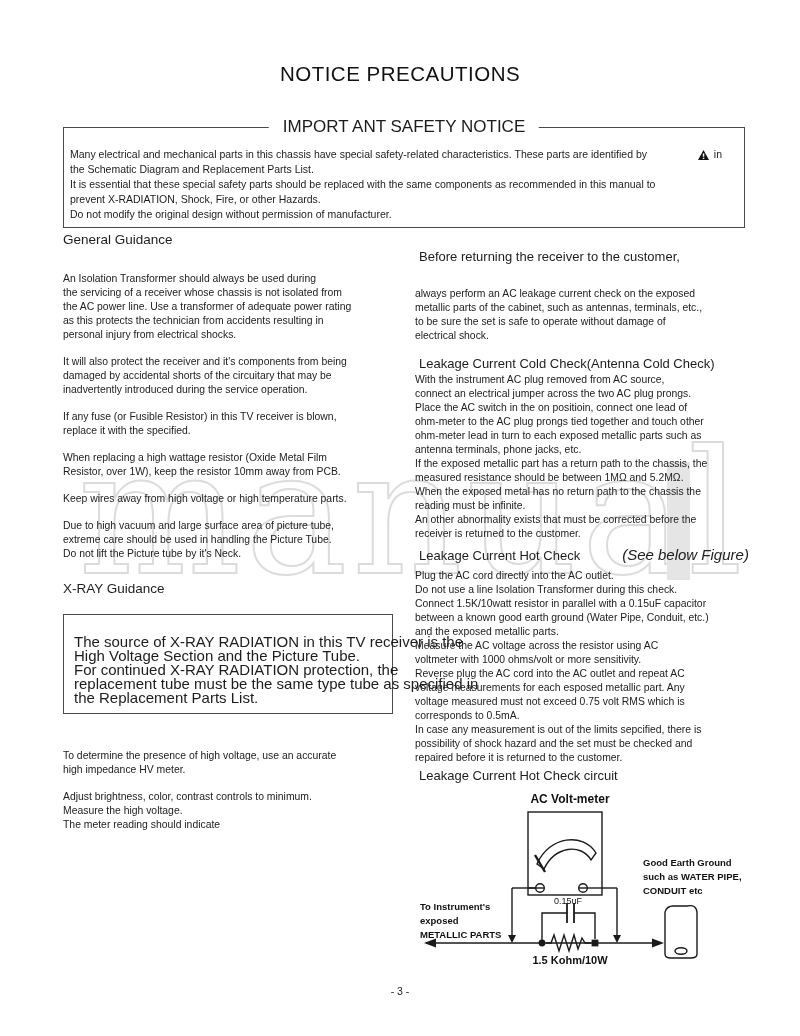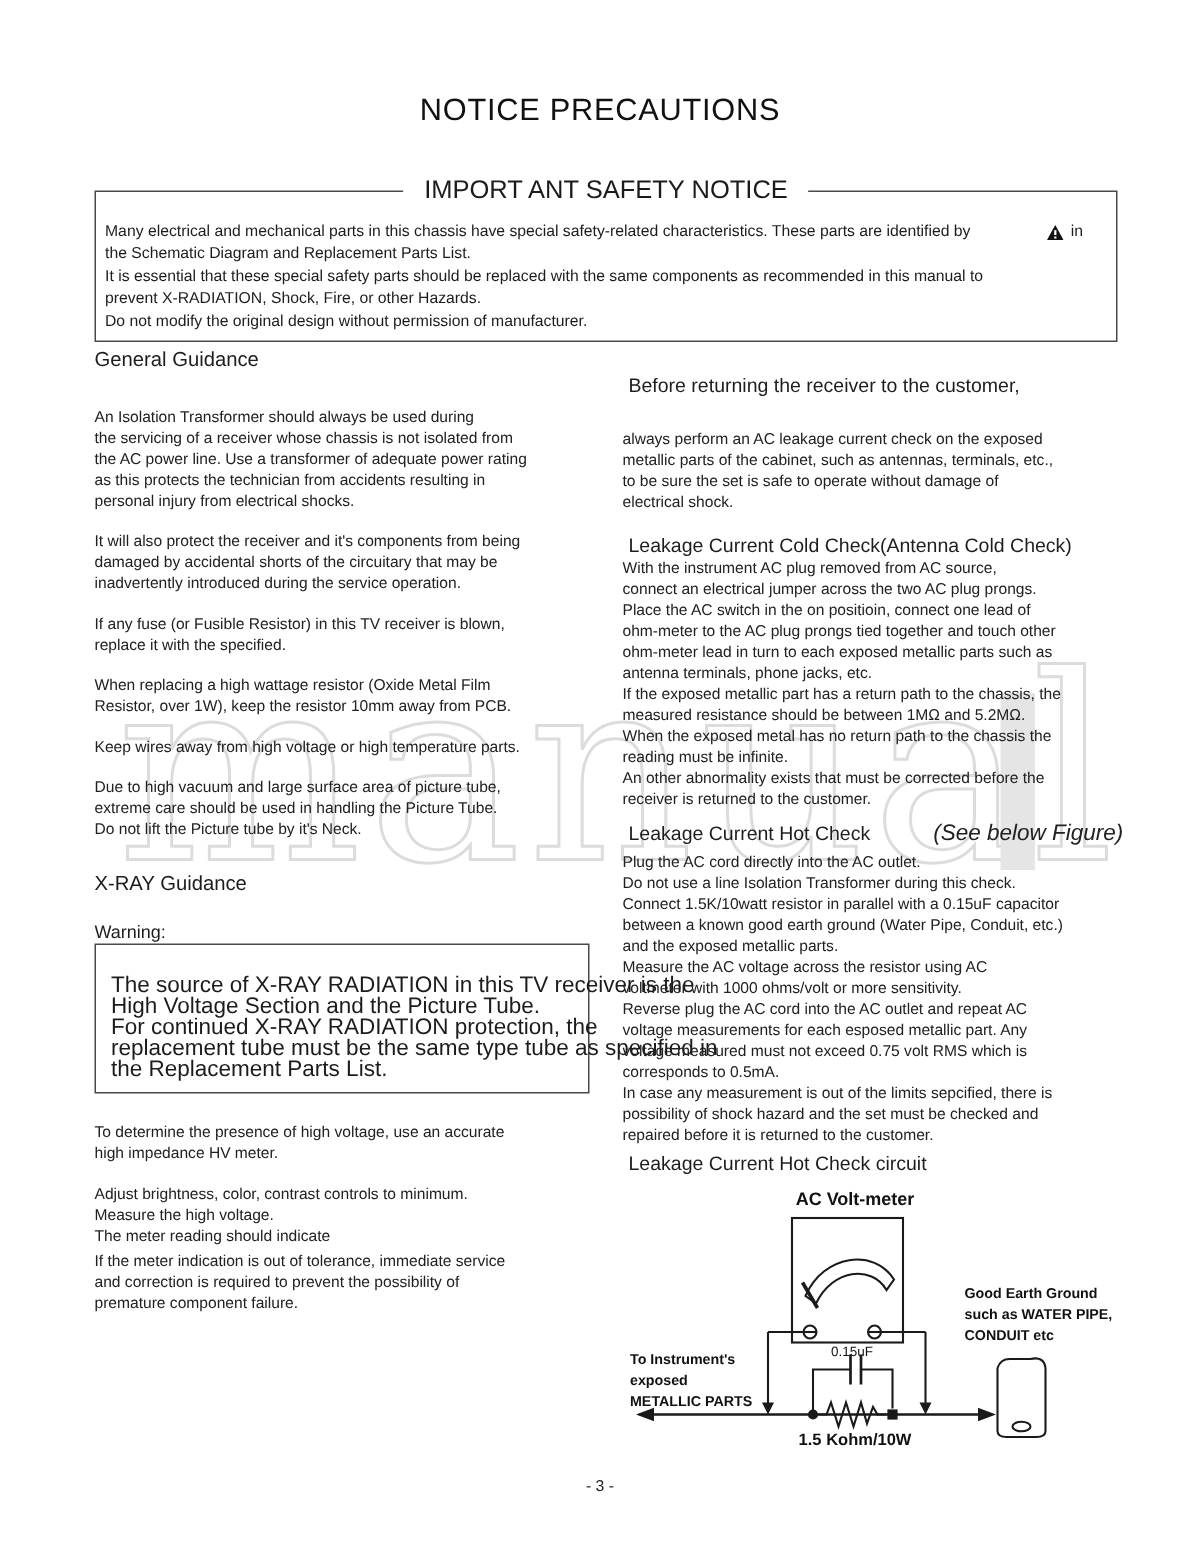--- a/index.html
+++ b/index.html
@@ -130,37 +130,33 @@
       <p class="p">When replacing a high wattage resistor (Oxide Metal Film
 Resistor, over 1W), keep the resistor 10mm away from PCB.</p>
       <p class="p">Keep wires away from high voltage or high temperature parts.</p>
       <p class="p">Due to high vacuum and large surface area of picture tube,
 extreme care should be used in handling the Picture Tube.
 Do not lift the Picture tube by it's Neck.</p>
     </div>
 
     <div class="block col-left" style="top:580px;">
       <h2 class="sec-h" style="margin-bottom:17px;">X-RAY Guidance</h2>
-      <p class="warn-label">Warning:</p>
       <div class="xray-box">The source of X-RAY RADIATION in this TV receiver is the
 High Voltage Section and the Picture Tube.
 For continued X-RAY RADIATION protection, the
 replacement tube must be the same type tube as specified in
 the Replacement Parts List.</div>
     </div>
 
     <div class="block col-left" style="top:749px;">
       <p class="p">To determine the presence of high voltage, use an accurate
 high impedance HV meter.</p>
       <p class="p" style="margin-bottom:3px;">Adjust brightness, color, contrast controls to minimum.
 Measure the high voltage.
 The meter reading should indicate</p>
-      <p class="p">If the meter indication is out of tolerance, immediate service
-and correction is required to prevent the possibility of
-premature component failure.</p>
     </div>
 
     <div class="block col-right" style="top:245px;">
       <h3 class="sub-h" style="margin-bottom:22px;">Before returning the receiver to the customer,</h3>
       <p class="p">always perform an AC leakage current check on the exposed
 metallic parts of the cabinet, such as antennas, terminals, etc.,
 to be sure the set is safe to operate without damage of
 electrical shock.</p>
     </div>
 

